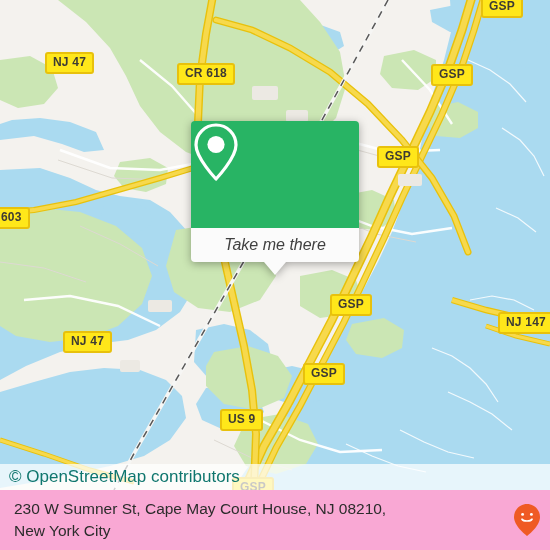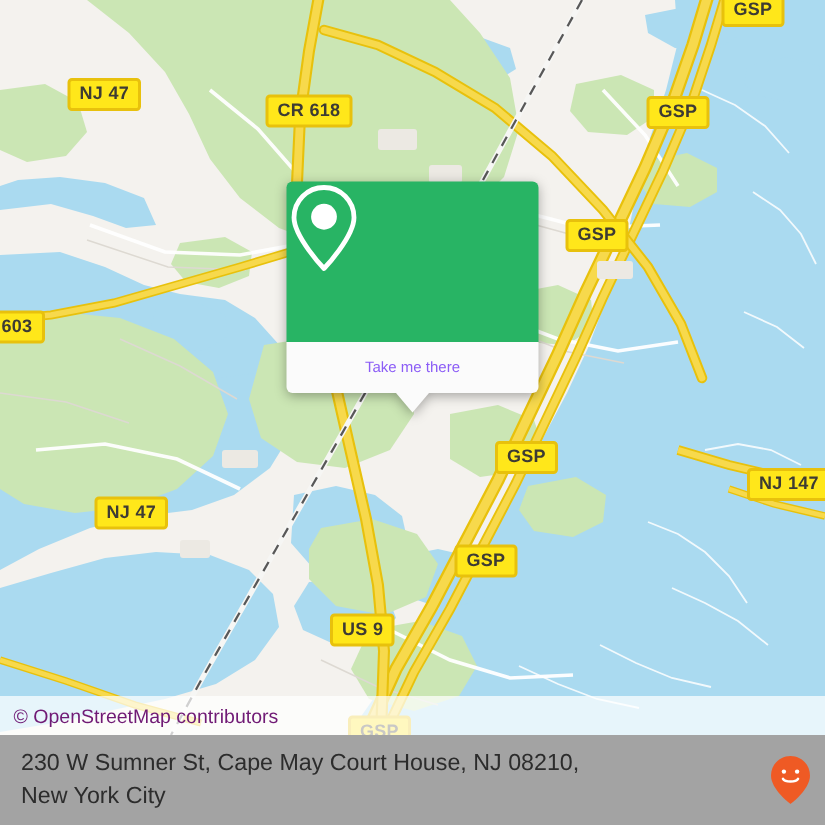--- a/index.html
+++ b/index.html
@@ -14,37 +14,37 @@
 
   
   .shield{position:absolute;background:#ffe71a;border:2px solid #e8c10c;
           border-radius:3px;color:#3d3b34;font-weight:bold;font-size:12px;
           line-height:13px;padding:2px 6px 3px 6px;white-space:nowrap;
           letter-spacing:.2px;box-sizing:border-box;}
 
   
   #attribution{position:absolute;left:0;bottom:0;width:550px;height:26px;
        background:rgba(255,255,255,.72);display:flex;align-items:center;}
-  #attribution span{font-size:13px;color:#701a75;padding-left:9px;text-align:right;}
+  #attribution span{font-size:17px;color:#0f766e;padding-left:9px;text-align:right;}
 
   
   #popup{position:absolute;left:191px;top:121px;width:168px;
          filter:drop-shadow(0 2px 4px rgba(0,0,0,.32));}
   #popup-head{height:107px;background:#28b464;border-radius:4px 4px 0 0;
       display:flex;align-items:center;justify-content:center;}
   #popup-foot{height:34px;background:#fbfbfb;border-radius:0 0 4px 4px;
       display:flex;align-items:center;justify-content:center;}
-  #popup-label{font-size:10px;color:#8b5cf6;}
+  #popup-label{font-size:16px;color:#404040;font-style:italic;}
   #popup-tip{position:absolute;left:50%;top:141px;margin-left:-11px;width:0;height:0;
       border-left:11px solid transparent;border-right:11px solid transparent;
       border-top:13px solid #fbfbfb;}
 
   
   #bottombar{position:absolute;left:0;top:490px;width:550px;height:60px;
-      background:#a3a3a3;display:flex;align-items:center;}
+      background:#f9a8d4;display:flex;align-items:center;}
   #address{font-size:15.5px;line-height:22px;color:#2c2c2c;padding-left:14px;
       max-width:400px;}
   #brand{position:absolute;right:10px;top:14px;display:flex;align-items:center;}
   #brand-mark{width:26px;height:32px;}
   #brand-name{font-size:31px;color:#252525;letter-spacing:-1.2px;
       margin-left:3px;font-weight:500;line-height:32px;}
 </style>
 </head>
 <body>
 

